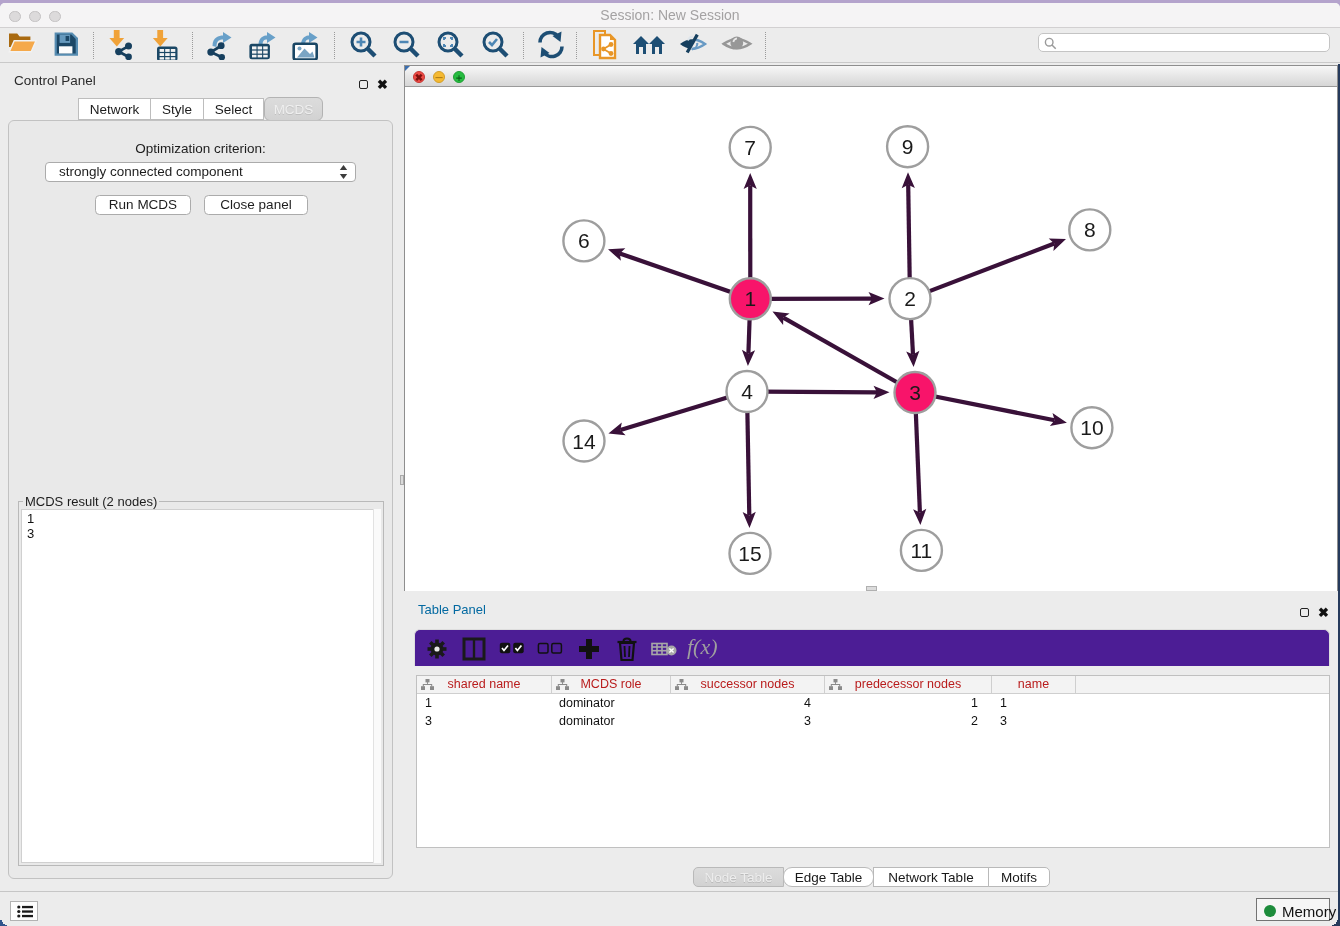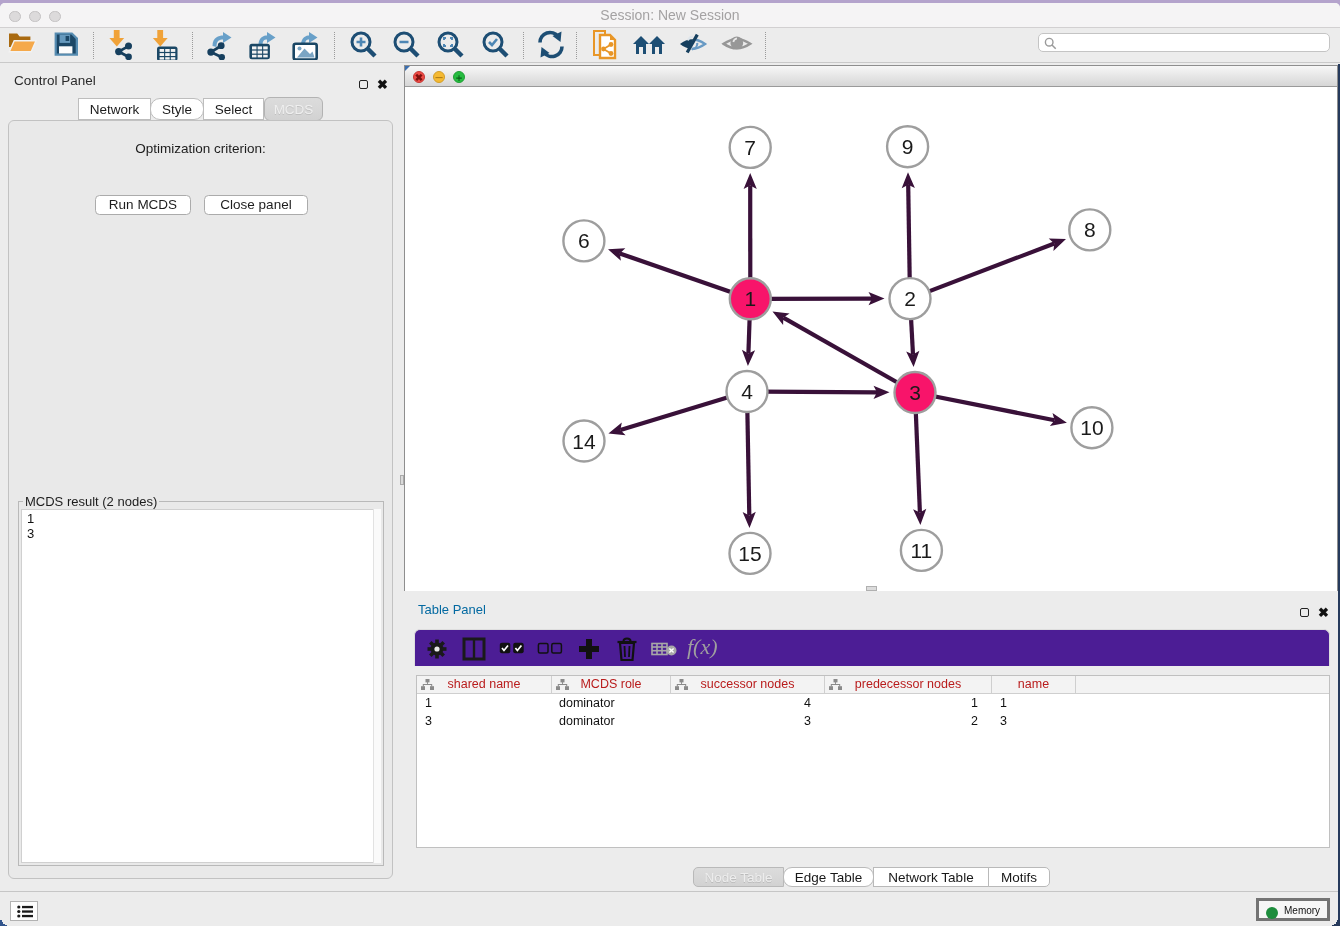--- a/index.html
+++ b/index.html
@@ -51,21 +51,21 @@
 #tpHead { position:absolute; left:0; top:0; right:0; height:18px; background:#f3f3f3; border-bottom:1px solid #cfcfcf; font-size:12.5px; color:#b91c1c; }
 .hc { position:absolute; top:0; height:18px; border-right:1px solid #cfcfcf; text-align:center; line-height:17px; }
 .sorticon { position:absolute; left:4px; top:3px; }
 .trow { position:absolute; left:0; right:0; height:17.5px; font-size:12.5px; color:#111; }
 .trow div { position:absolute; top:2px; }
 #tpTabs { position:absolute; left:289px; top:276px; height:20px; }
 .btab { position:absolute; top:0; height:20px; line-height:19px; text-align:center; font-size:13.5px; color:#181818; background:#fff; border:1px solid #b9b9b9; }
 
 #statusbar { position:absolute; left:0; top:888px; width:1340px; height:35px; background:#ececec; border-top:1px solid #c6c6c6; }
 #listbtn { position:absolute; left:10px; top:9px; width:28px; height:20px; background:#fdfdfd; border:1px solid #b2b2b2; }
-#membtn { position:absolute; right:10px; top:6px; width:74px; height:23px; background:#f6f6f6; border:3px solid #737373; font-size:10px; color:#111; }
+#membtn { position:absolute; right:10px; top:6px; width:74px; height:23px; background:#f6f6f6; border:1px solid #737373; font-size:15px; color:#111; }
 #membtn .dot { position:absolute; left:7px; top:5.5px; width:12px; height:12px; border-radius:50%; background:#1d8c3c; }
 #membtn .lbl { position:absolute; left:25px; top:4px; }
 #vsplit { position:absolute; left:400px; top:60px; width:4px; height:827px; background:#ececec; }
 </style>
 </head>
 <body>
 <div id="deskTop"></div>
 <div id="app">
   <div id="titlebar">
     <div class="tl t1"></div>
@@ -213,26 +213,30 @@
           <circle cx="5.2" cy="5.2" r="3.8" fill="none" stroke="#9a9a9a" stroke-width="1.4"></circle>
           <line x1="8" y1="8" x2="11.7" y2="11.7" stroke="#9a9a9a" stroke-width="1.5"></line>
         </svg>
       </div>
   </div>
   <div id="cpanel">
     <div id="cpTitle">Control Panel</div>
     <div class="wicons" style="left:359px;"><span class="fl"></span><span class="cx">✖</span></div>
     <div id="cpTabs">
       <div class="tab" style="left:0px; width:73px;">Network</div>
-      <div class="tab" style="left:72px; width:54px;border-radius:10px;">Style</div>
+      <div class="tab" style="left:72px; width:54px;">Style</div>
       <div class="tab" style="left:125px; width:61px;">Select</div>
       <div class="tab tabsel" style="left:186px; width:59px; top:-1px; height:24px; line-height:23px;">MCDS</div>
     </div>
     <div id="cpBody">
       <div id="optLabel">Optimization criterion:</div>
+      <div id="optSel">strongly connected component<svg class="chev" width="9" height="14" viewBox="0 0 9 14">
+            <path d="M4.5,0 L8.2,5 L0.8,5 Z" fill="#3c3c3c"></path>
+            <path d="M4.5,14 L8.2,9 L0.8,9 Z" fill="#3c3c3c"></path>
+          </svg></div>
       <div class="btn" style="left:86px; width:96px;">Run MCDS</div>
       <div class="btn" style="left:195px; width:104px;">Close panel</div>
       <div id="mcdsFs">
         <legend>MCDS result (2 nodes)</legend>
         <div id="mcdsTxt">1<br>3</div>
         <div id="mcdsSb"></div>
       </div>
     </div>
   </div>
   <div id="vsplit">

